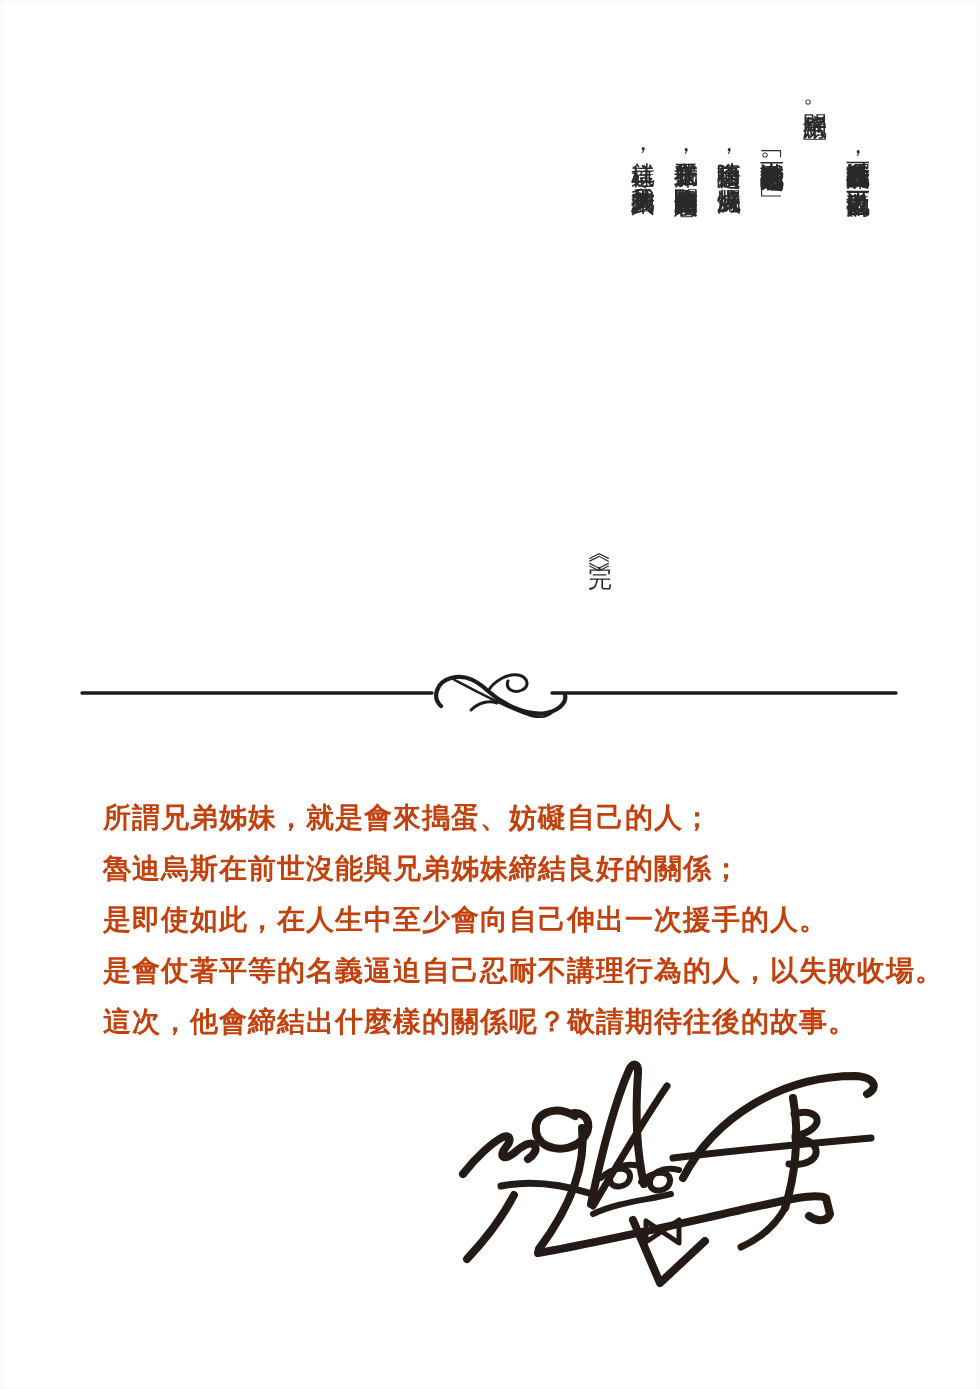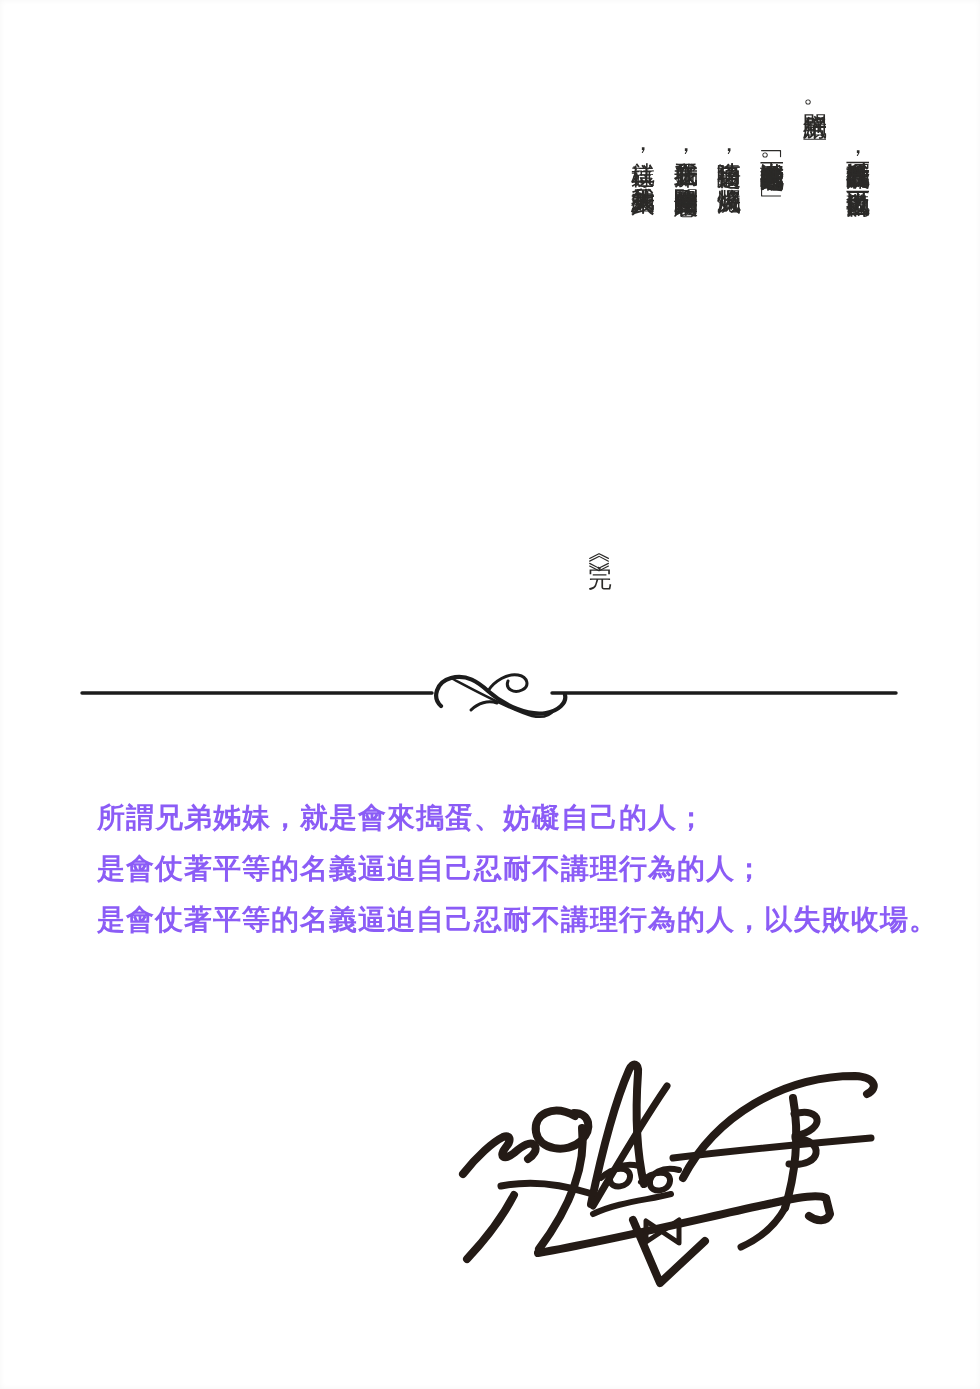--- a/index.html
+++ b/index.html
@@ -37,24 +37,24 @@
   
   .divider{
     position:absolute;
     left:80px;top:658px;
     width:820px;height:70px;
   }
 
   
   .commentary{
     position:absolute;
-    left:97px;top:792px;
+    left:103px;top:792px;
     width:860px;
     font-family:"DejaVu Sans","Liberation Sans",sans-serif;
-    color:#8b5cf6;
+    color:#c2410c;
   }
   .commentary p{
     margin:0;
     font-size:28px;
     line-height:51px;
     font-weight:600;
     letter-spacing:1px;
     white-space:nowrap;
   }
 
@@ -86,22 +86,24 @@
       <path d="M 472 35 L 816 35" stroke="#1c1c1c" stroke-width="3.4" stroke-linecap="round" fill="none"></path>
       <path d="M 361 48 C 352 40 356 24 371 20 C 387 16 398 24 408 33 C 425 48 448 58 466 55 C 478 53 487 45 485 37" stroke="#1c1c1c" stroke-width="4.2" stroke-linecap="round" fill="none"></path>
       <path d="M 408 33 C 414 23 428 15 438 17 C 448 19 450 28 442 32 C 434 36 425 31 428 23" stroke="#1c1c1c" stroke-width="3" stroke-linecap="round" fill="none"></path>
       <path d="M 391 52 C 398 45 408 42 417 45" stroke="#1c1c1c" stroke-width="3" stroke-linecap="round" fill="none"></path>
       <path d="M 371 20 C 390 30 430 52 452 58 C 462 60 470 58 474 52" stroke="#1c1c1c" stroke-width="2.4" stroke-linecap="round" fill="none"></path>
     </g>
   </svg>
 
   <div class="commentary">
     <p>所謂兄弟姊妹，就是會來搗蛋、妨礙自己的人；</p>
-    <p>是會仗著平等的名義逼迫自己忍耐不講理行為的人；</p>
+    <p>魯迪烏斯在前世沒能與兄弟姊妹締結良好的關係；</p>
+    <p>是即使如此，在人生中至少會向自己伸出一次援手的人。</p>
     <p>是會仗著平等的名義逼迫自己忍耐不講理行為的人，以失敗收場。</p>
+    <p>這次，他會締結出什麼樣的關係呢？敬請期待往後的故事。</p>
   </div>
 
   <svg class="signature" viewBox="0 0 442 238" aria-hidden="true">
     <g stroke="#241b16" fill="none" stroke-linecap="round" stroke-linejoin="round">
 
       <path stroke-width="8" d="M 20 118 C 34 100 50 86 60 81 C 67 78 69 84 63 91 C 55 101 61 105 71 97 C 79 90 88 84 92 90 C 94 94 91 99 85 103"></path>
       <path stroke-width="8" d="M 71 139 C 58 164 40 186 24 203"></path>
 
       <path stroke-width="8" d="M 132 60 C 110 48 90 58 93 76 C 96 94 124 98 138 85 C 150 73 147 57 131 57"></path>
       <path stroke-width="8" d="M 139 72 C 143 108 128 150 96 193"></path>

